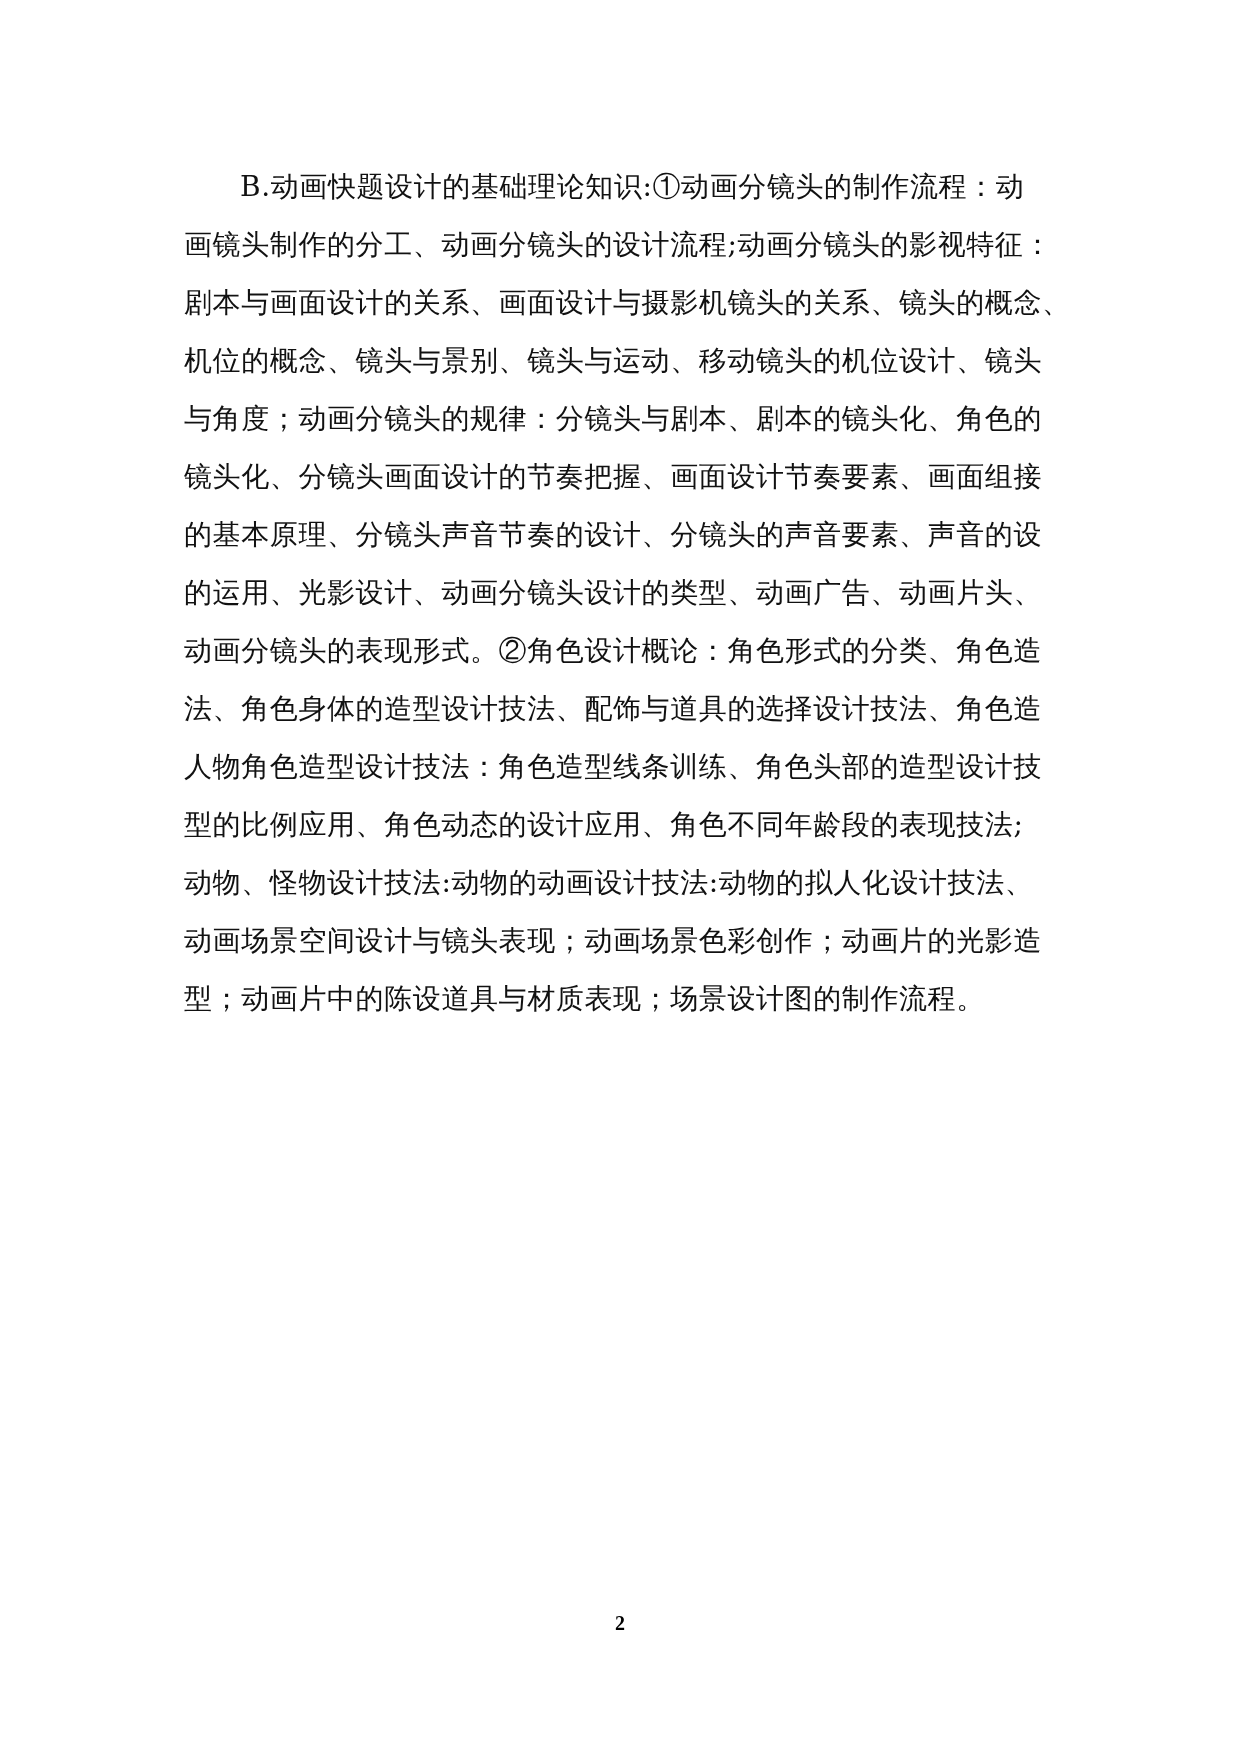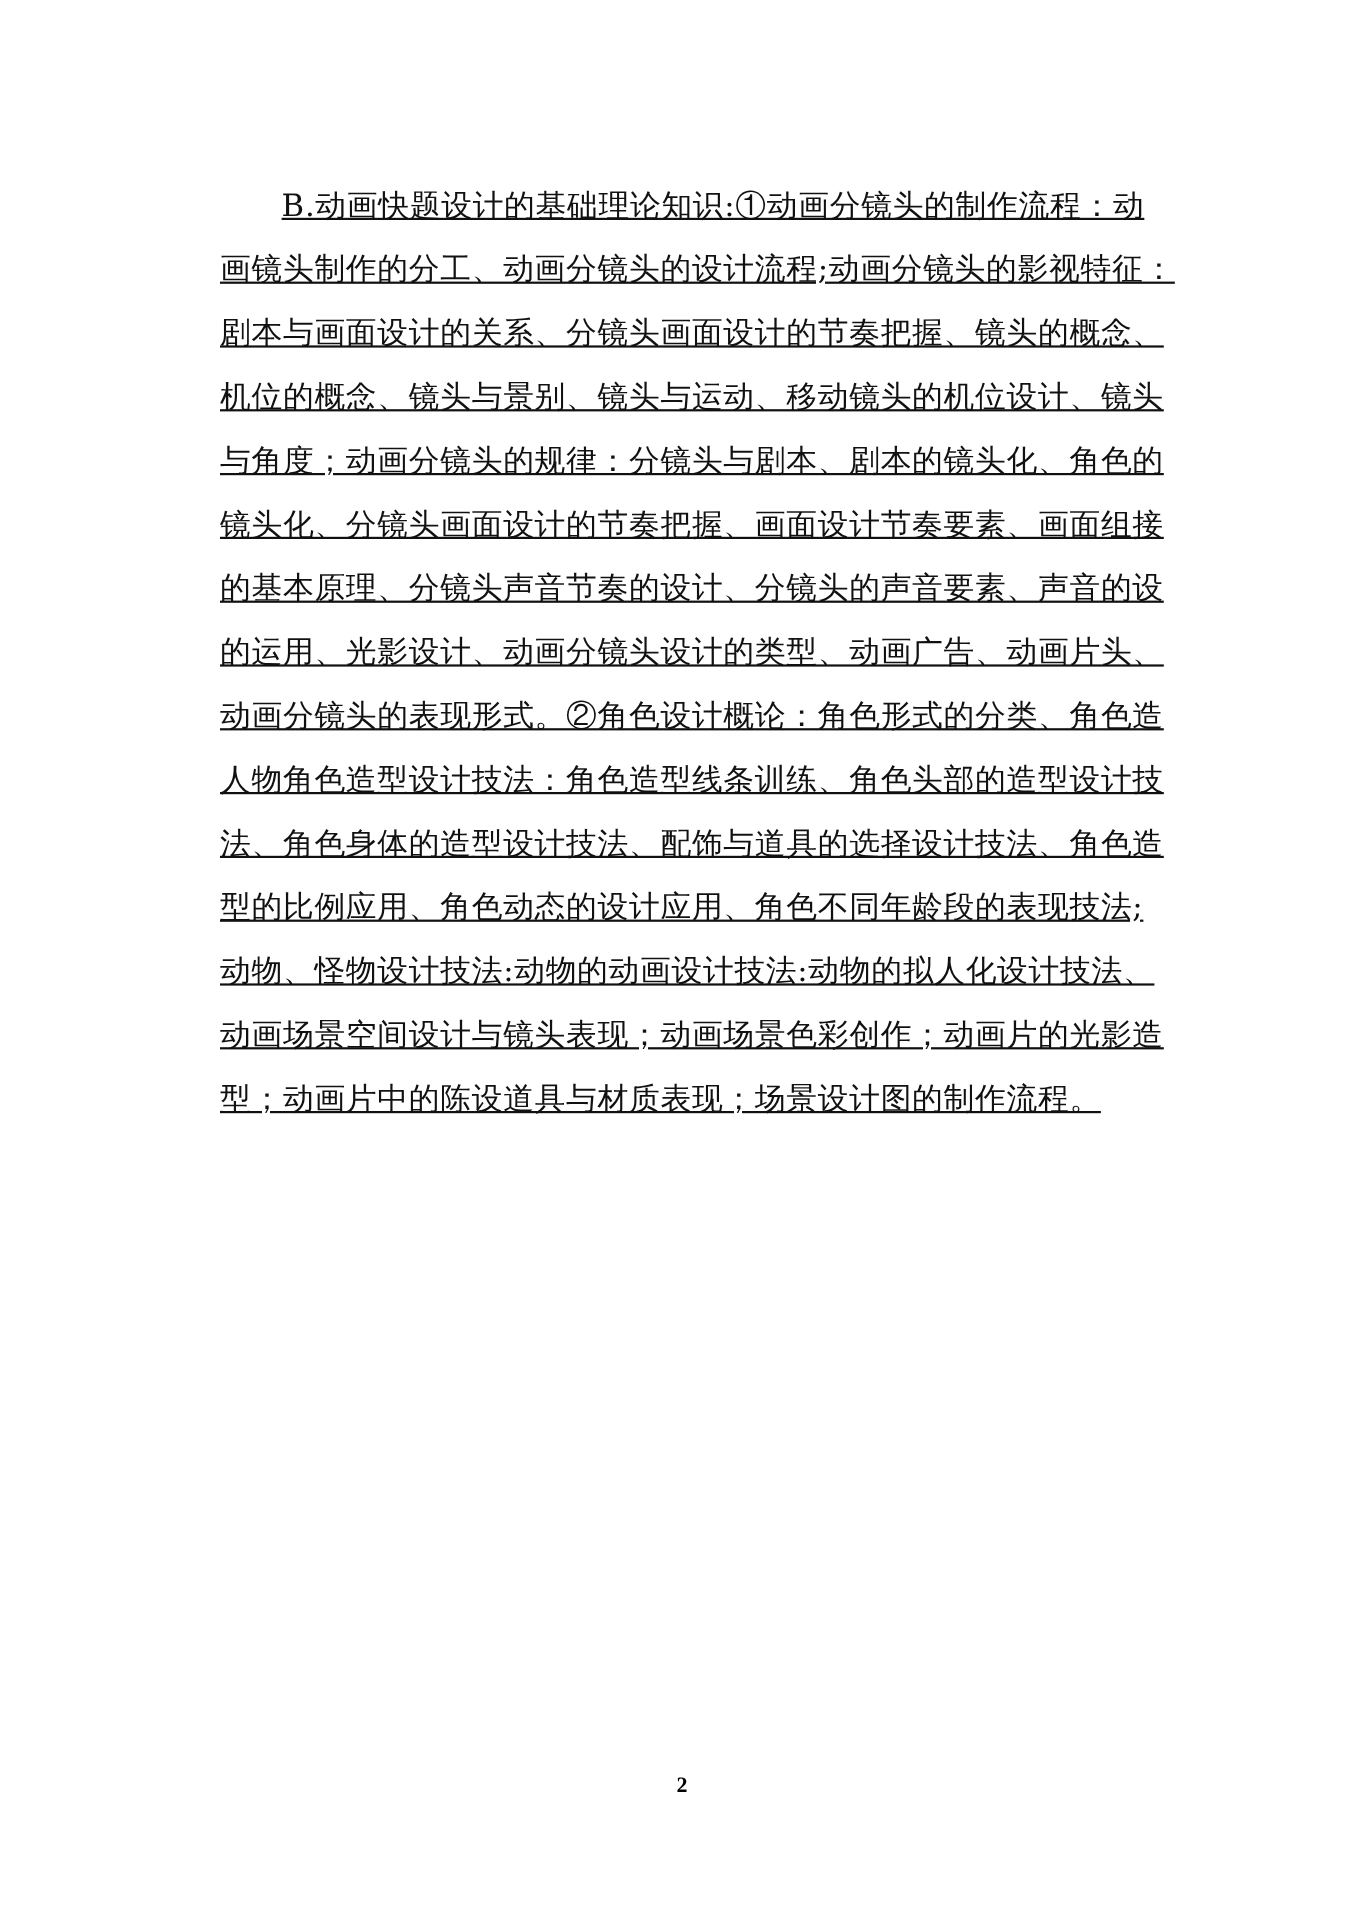--- a/index.html
+++ b/index.html
@@ -17,24 +17,23 @@
     }
     .page {
       position: absolute;
       left: 0; top: 0;
       width: 1240px;
       height: 1754px;
       background: #ffffff;
     }
     .body-text {
       position: absolute;
-      left: 200px;
+      left: 184px;
       top: 158px;
       width: 868px;
-      text-decoration: underline;
     }
     .line {
       height: 58px;
       line-height: 58px;
       font-size: 28px;
       white-space: nowrap;
       letter-spacing: 0.6px;
     }
     .line.indent {
       padding-left: 56px;
@@ -54,29 +53,29 @@
       color: #000000;
     }
   </style>
 </head>
 <body>
 
 <div class="page">
   <div class="body-text">
     <div class="line indent">B.动画快题设计的基础理论知识:①动画分镜头的制作流程：动</div>
     <div class="line">画镜头制作的分工、动画分镜头的设计流程;动画分镜头的影视特征：</div>
-    <div class="line">剧本与画面设计的关系、分镜头画面设计的节奏把握、镜头的概念、</div>
+    <div class="line">剧本与画面设计的关系、画面设计与摄影机镜头的关系、镜头的概念、</div>
     <div class="line">机位的概念、镜头与景别、镜头与运动、移动镜头的机位设计、镜头</div>
     <div class="line">与角度；动画分镜头的规律：分镜头与剧本、剧本的镜头化、角色的</div>
     <div class="line">镜头化、分镜头画面设计的节奏把握、画面设计节奏要素、画面组接</div>
     <div class="line">的基本原理、分镜头声音节奏的设计、分镜头的声音要素、声音的设</div>
     <div class="line">的运用、光影设计、动画分镜头设计的类型、动画广告、动画片头、</div>
     <div class="line">动画分镜头的表现形式。②角色设计概论：角色形式的分类、角色造</div>
+    <div class="line">法、角色身体的造型设计技法、配饰与道具的选择设计技法、角色造</div>
     <div class="line">人物角色造型设计技法：角色造型线条训练、角色头部的造型设计技</div>
-    <div class="line">法、角色身体的造型设计技法、配饰与道具的选择设计技法、角色造</div>
     <div class="line">型的比例应用、角色动态的设计应用、角色不同年龄段的表现技法;</div>
     <div class="line">动物、怪物设计技法:动物的动画设计技法:动物的拟人化设计技法、</div>
     <div class="line">动画场景空间设计与镜头表现；动画场景色彩创作；动画片的光影造</div>
     <div class="line">型；动画片中的陈设道具与材质表现；场景设计图的制作流程。</div>
   </div>
 
   <div class="page-number">2</div>
 </div>
 
 </body></html>

